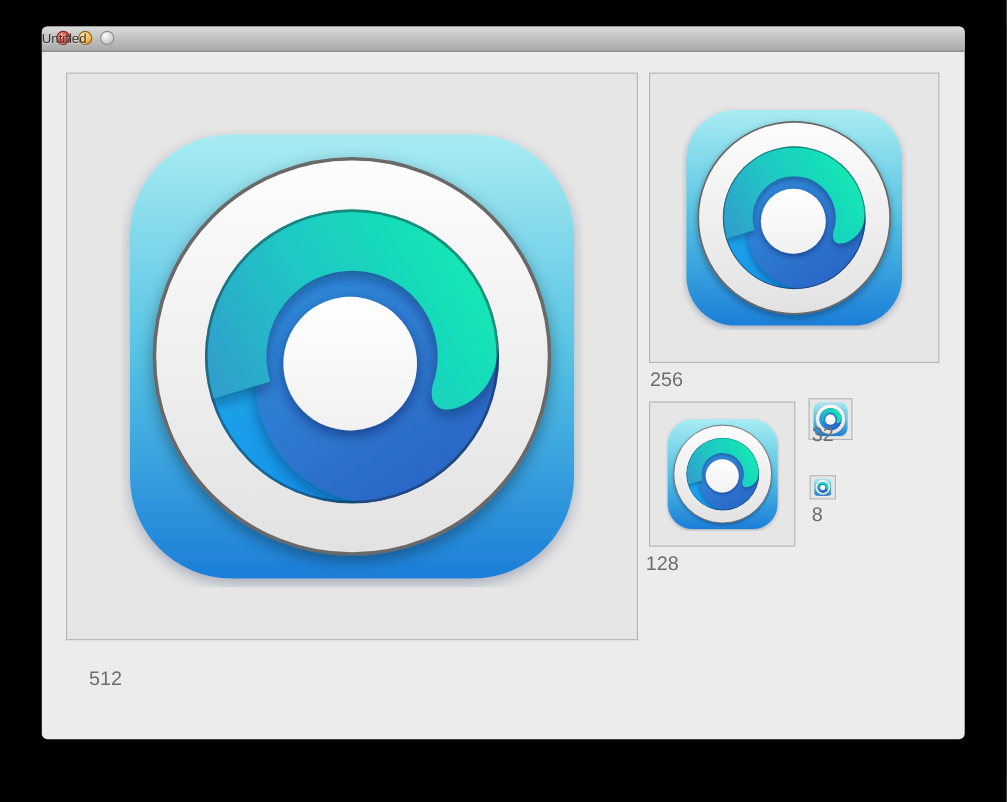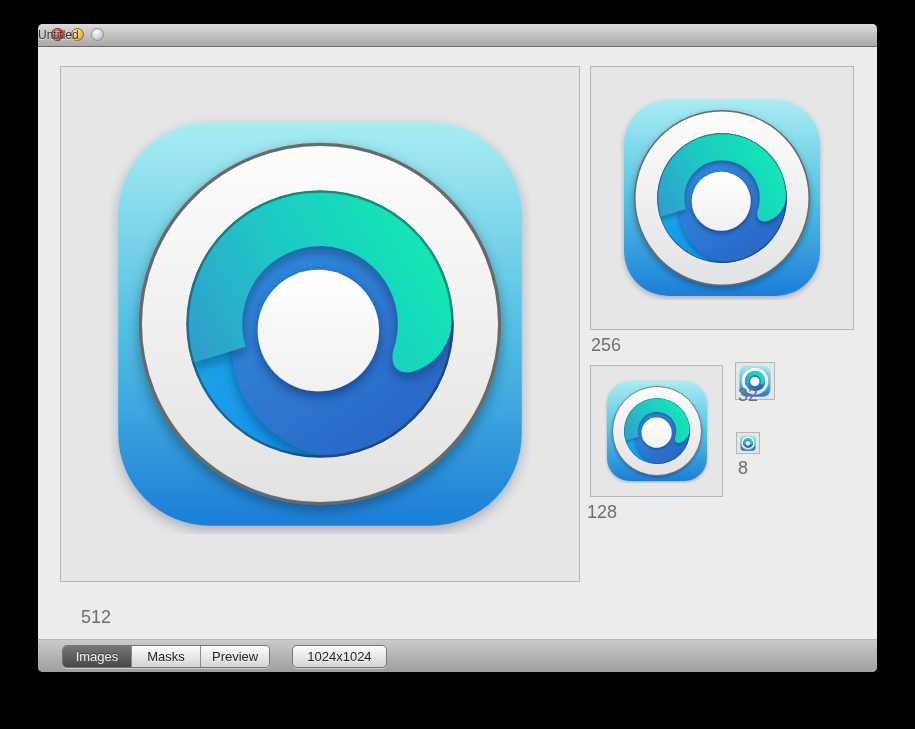--- a/index.html
+++ b/index.html
@@ -160,23 +160,15 @@
     </div>
     <div class="size-label lbl-32">32</div>
 
     <div class="panel panel-16">
       <svg class="icon-wrap" viewBox="0 0 512 512" width="16" height="16">
           <use href="#appicon"></use>
         </svg>
     </div>
     <div class="size-label lbl-16">8</div>
 
-    <div class="bottombar">
-      <div class="segctl">
-        <div class="seg selected">Images</div>
-        <div class="seg">Masks</div>
-        <div class="seg">Preview</div>
-      </div>
-      <div class="pushbtn">1024x1024</div>
-    </div>
 
   </div>
 </div>
 
 </body></html>

